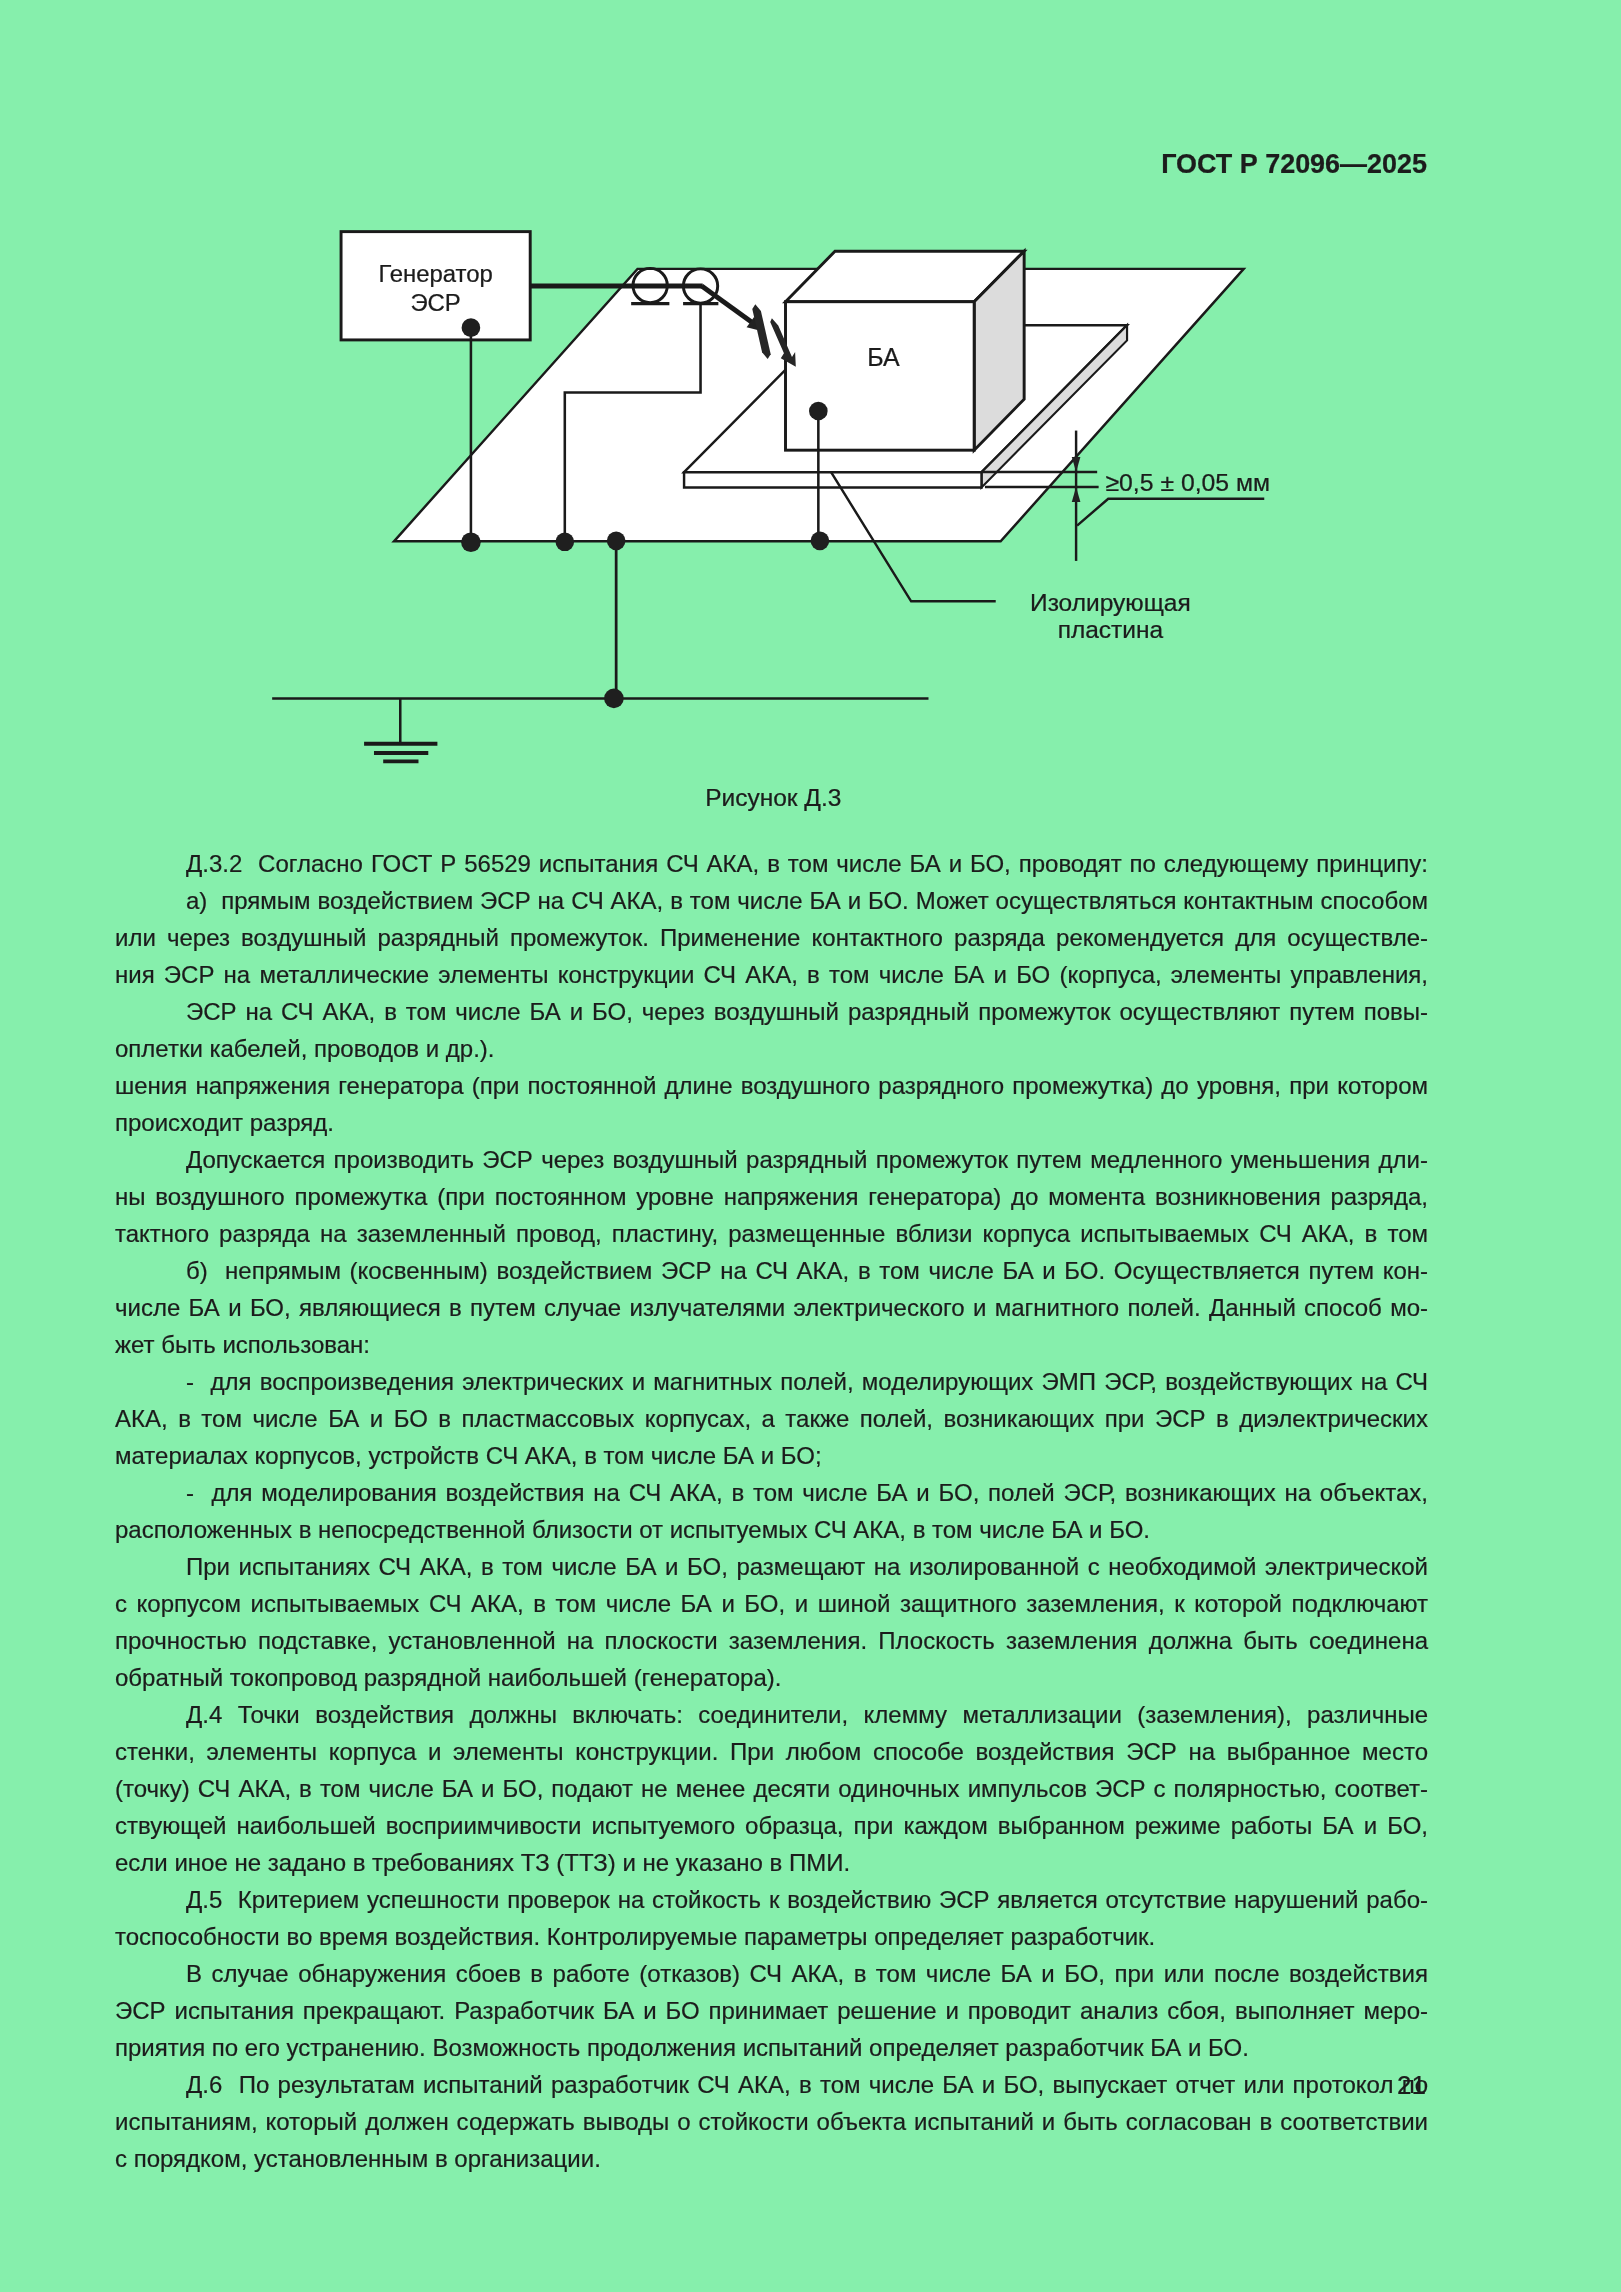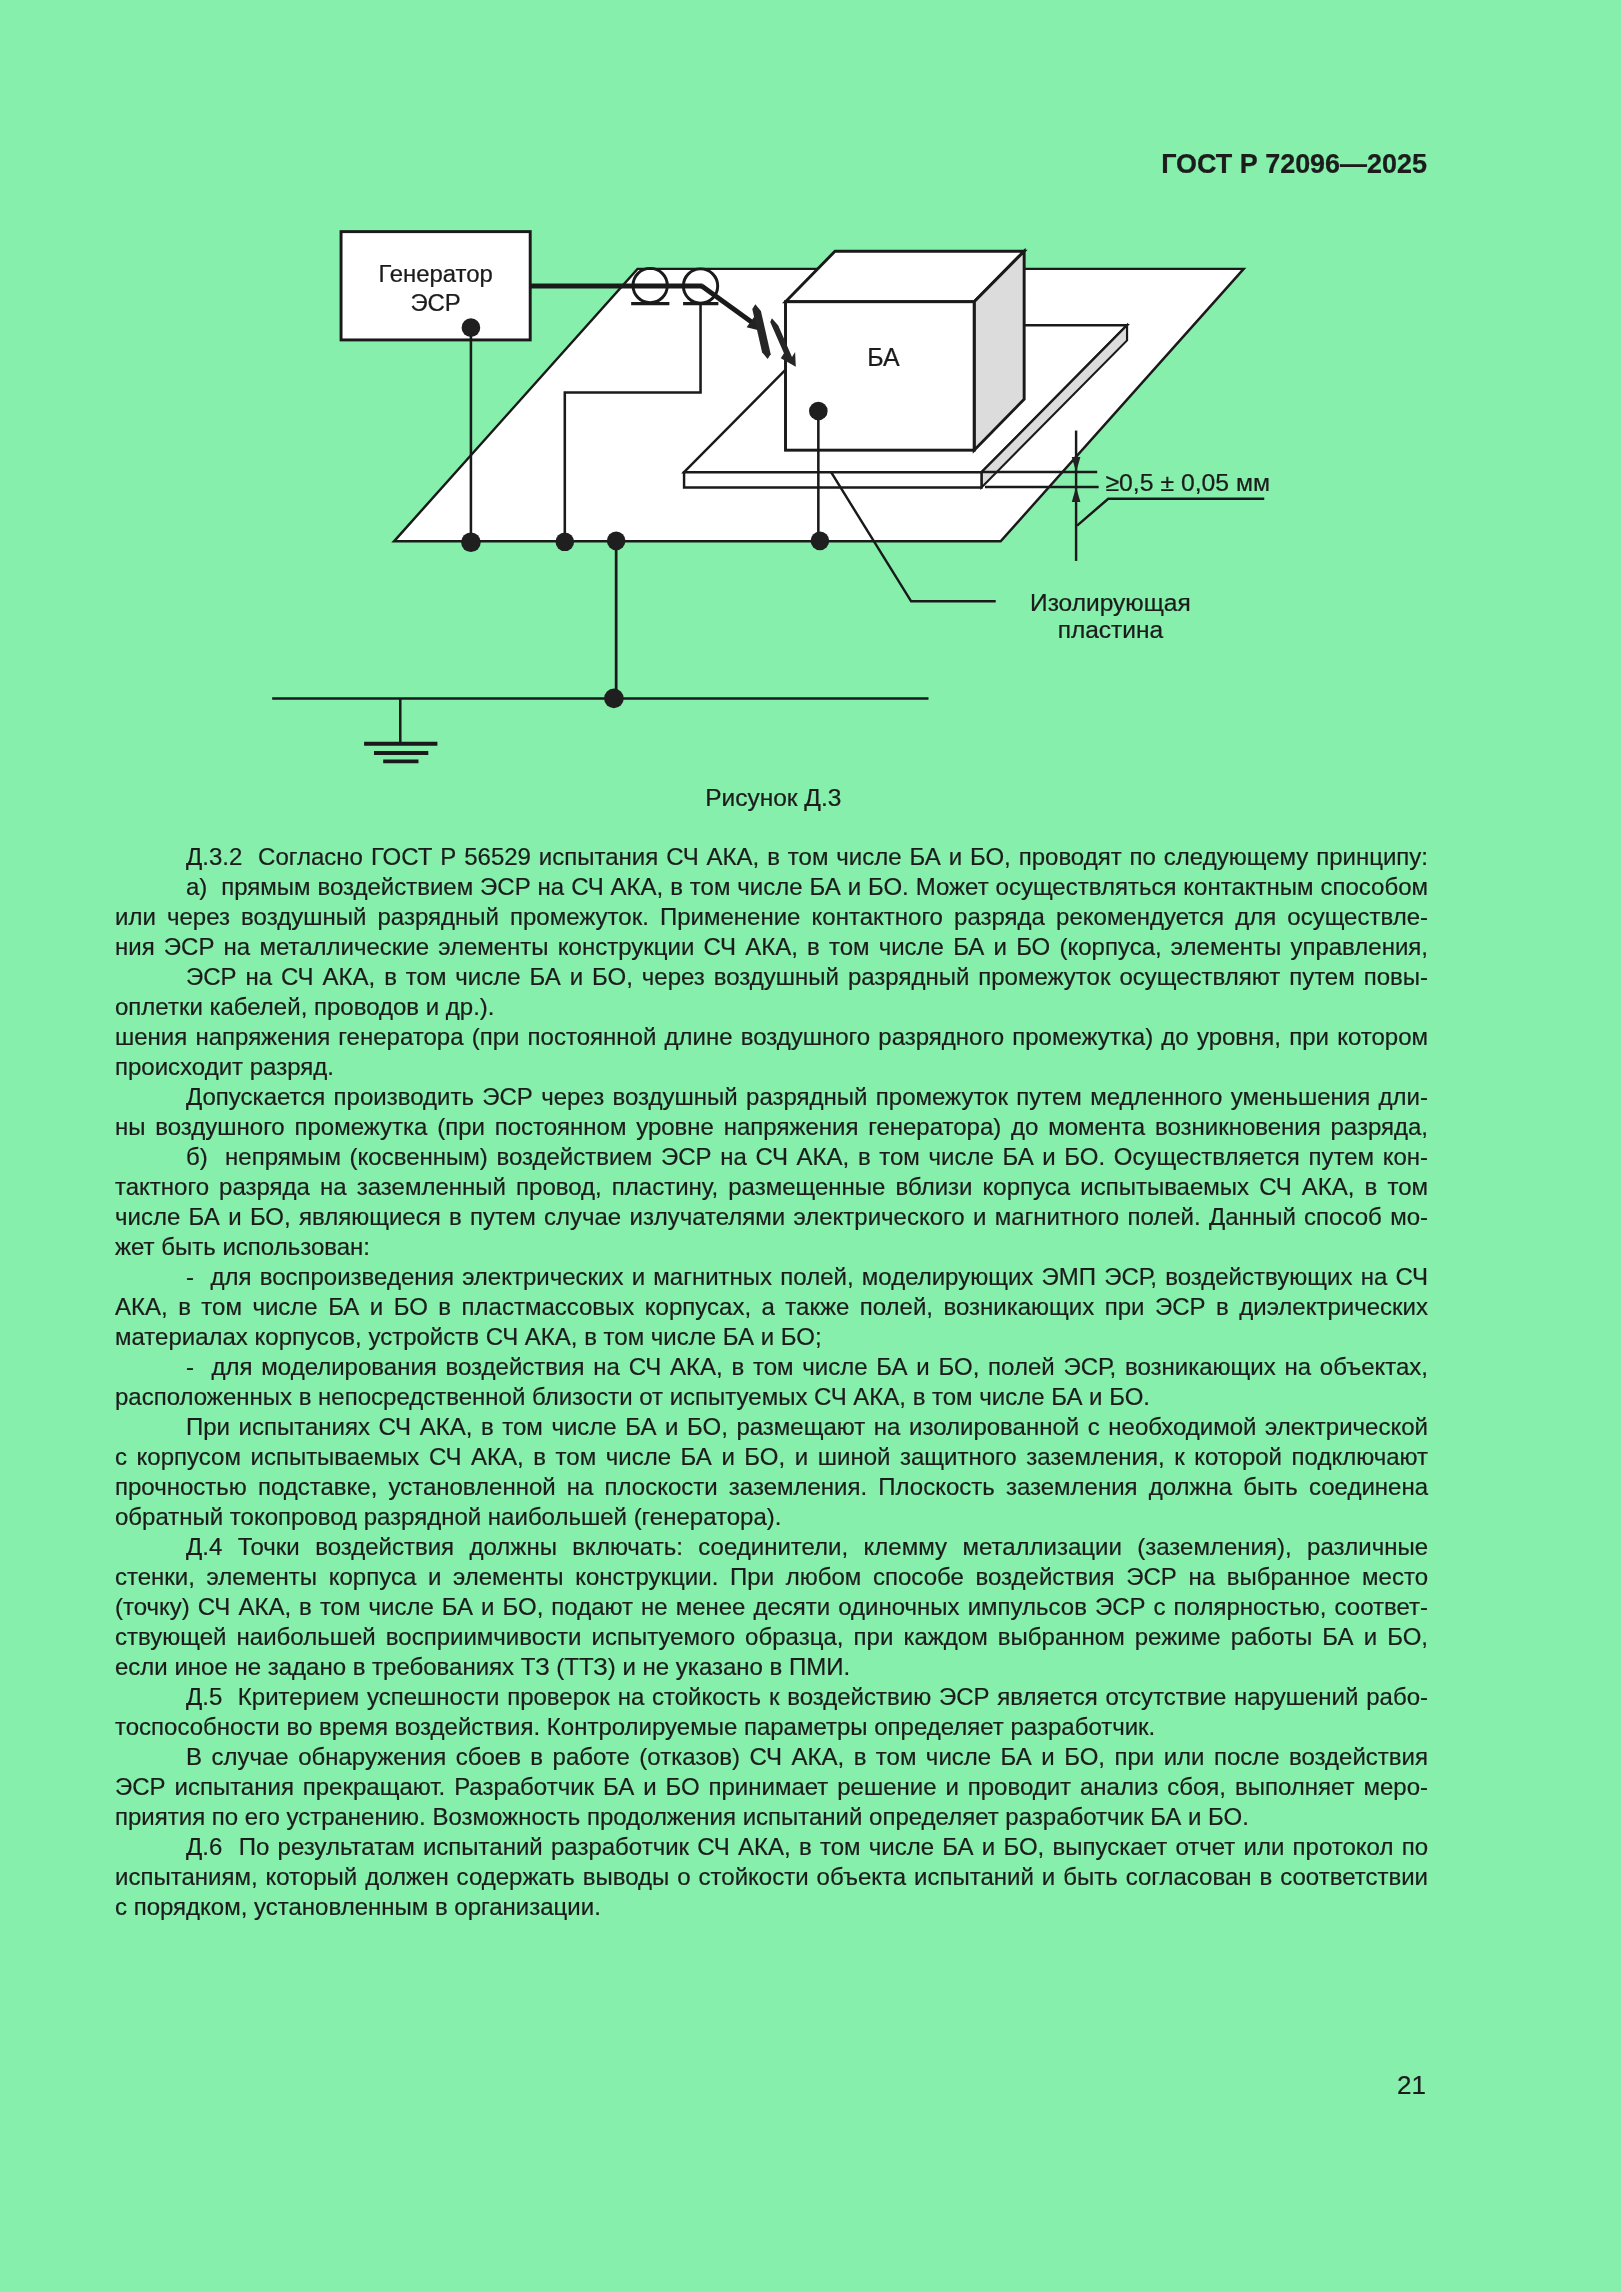--- a/index.html
+++ b/index.html
@@ -1,21 +1,21 @@
 <!DOCTYPE html>
 <html><head>
 <meta charset="utf-8">
 <style>
   html,body{margin:0;padding:0;background:#ffffff;}
   #page{position:relative;width:1621px;height:2293px;background:#86efac;overflow:hidden;
         font-family:"Liberation Sans",sans-serif;}
   #svgwrap{position:absolute;left:0;top:0;width:1621px;height:2293px;}
   #body{position:absolute;left:115px;top:842px;width:1313px;color:#1c1c1c;-webkit-text-stroke:0.2px #1c1c1c;
         font-size:24px;}
-  #body .l{line-height:30px;text-align:justify;text-align-last:justify;white-space:normal;}
+  #body .l{line-height:30px;text-align:justify;text-align-last:justify;white-space:normal;margin-top:7px;}
   #body .e{text-align-last:left;}
   #body .i{text-indent:71px;}
 </style>
 </head>
 <body>
 <div id="page">
 <div id="svgwrap">
 <svg width="1621" height="2293" viewBox="0 0 1654 2339">
   <g fill="none" stroke="#1a1a1a">
 
@@ -99,22 +99,22 @@
 <div class="l i">Д.3.2&nbsp; Согласно ГОСТ Р 56529 испытания СЧ АКА, в том числе БА и БО, проводят по следующему принципу:</div>
 <div class="l i">а)&nbsp; прямым воздействием ЭСР на СЧ АКА, в том числе БА и БО. Может осуществляться контактным способом</div>
 <div class="l">или через воздушный разрядный промежуток. Применение контактного разряда рекомендуется для осуществле-</div>
 <div class="l">ния ЭСР на металлические элементы конструкции СЧ АКА, в том числе БА и БО (корпуса, элементы управления,</div>
 <div class="l i">ЭСР на СЧ АКА, в том числе БА и БО, через воздушный разрядный промежуток осуществляют путем повы-</div>
 <div class="l e">оплетки кабелей, проводов и др.).</div>
 <div class="l">шения напряжения генератора (при постоянной длине воздушного разрядного промежутка) до уровня, при котором</div>
 <div class="l e">происходит разряд.</div>
 <div class="l i">Допускается производить ЭСР через воздушный разрядный промежуток путем медленного уменьшения дли-</div>
 <div class="l">ны воздушного промежутка (при постоянном уровне напряжения генератора) до момента возникновения разряда,</div>
+<div class="l">тактного разряда на заземленный провод, пластину, размещенные вблизи корпуса испытываемых СЧ АКА, в том</div>
 <div class="l i">б)&nbsp; непрямым (косвенным) воздействием ЭСР на СЧ АКА, в том числе БА и БО. Осуществляется путем кон-</div>
-<div class="l">тактного разряда на заземленный провод, пластину, размещенные вблизи корпуса испытываемых СЧ АКА, в том</div>
 <div class="l">числе БА и БО, являющиеся в путем случае излучателями электрического и магнитного полей. Данный способ мо-</div>
 <div class="l e">жет быть использован:</div>
 <div class="l i">-&nbsp; для воспроизведения электрических и магнитных полей, моделирующих ЭМП ЭСР, воздействующих на СЧ</div>
 <div class="l">АКА, в том числе БА и БО в пластмассовых корпусах, а также полей, возникающих при ЭСР в диэлектрических</div>
 <div class="l e">материалах корпусов, устройств СЧ АКА, в том числе БА и БО;</div>
 <div class="l i">-&nbsp; для моделирования воздействия на СЧ АКА, в том числе БА и БО, полей ЭСР, возникающих на объектах,</div>
 <div class="l e">расположенных в непосредственной близости от испытуемых СЧ АКА, в том числе БА и БО.</div>
 <div class="l i">При испытаниях СЧ АКА, в том числе БА и БО, размещают на изолированной с необходимой электрической</div>
 <div class="l">с корпусом испытываемых СЧ АКА, в том числе БА и БО, и шиной защитного заземления, к которой подключают</div>
 <div class="l">прочностью подставке, установленной на плоскости заземления. Плоскость заземления должна быть соединена</div>

